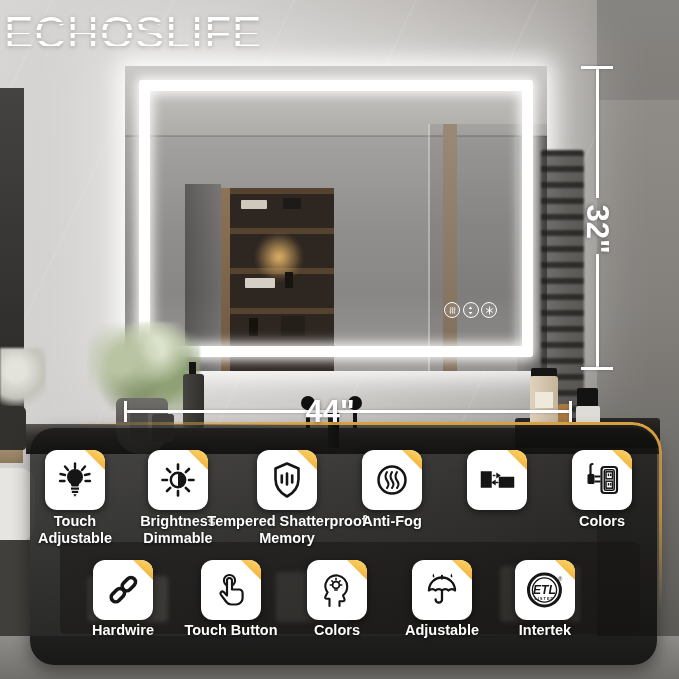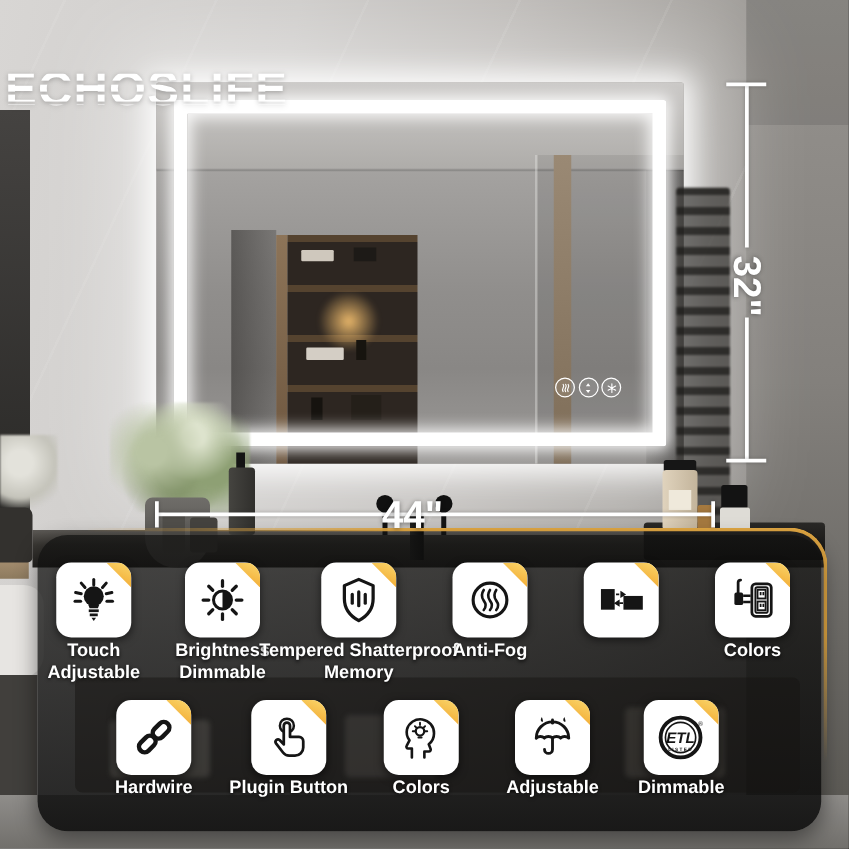--- a/index.html
+++ b/index.html
@@ -32,25 +32,25 @@
   
   .tile{position:absolute;width:60px;height:60px;background:#fff;border-radius:12px;overflow:hidden;
         box-shadow:0 2px 7px rgba(0,0,0,.55);display:flex;align-items:center;justify-content:center;}
   .fold{position:absolute;right:0;top:0;width:20px;height:20px;
         background:linear-gradient(205deg,#f9d266 10%,#f2a72e 85%);
         clip-path:polygon(0 0,100% 0,100% 100%);}
   .tlabel{position:absolute;color:#fff;font-weight:bold;font-size:14.5px;line-height:17px;text-align:center;
           text-shadow:0 1px 3px rgba(0,0,0,.8);}
   .nowrap{white-space:nowrap;}
   
-  #logo{left:4px;top:8px;font-size:38px;font-weight:700;letter-spacing:1px;
+  #logo{left:4px;top:8px;font-size:44px;font-weight:400;letter-spacing:1px;
         color:transparent;
         background-image:repeating-linear-gradient(to bottom,#fff 0 5.5px,rgba(255,255,255,0) 5.5px 8.2px);
         -webkit-background-clip:text;background-clip:text;
-        filter:drop-shadow(0 1px 2px rgba(0,0,0,.25));margin-top:43px;}
+        filter:drop-shadow(0 1px 2px rgba(0,0,0,.25));}
   .blur1{filter:blur(1px);}
   .blur2{filter:blur(2px);}
 </style>
 </head>
 <body>
 
 <div id="app">
 
   <div class="abs veins" style="left:0;top:0;width:679px;height:440px"></div>
   <div class="abs" style="left:597px;top:0;width:82px;height:679px;background:linear-gradient(to bottom,#96938f,#83807c 45%,#6b6965 75%,#585651 100%)"></div>
@@ -261,21 +261,21 @@
   </div>
   <div class="tlabel nowrap" style="left:63px;top:622px;width:120px">Hardwire</div>
 
   <div class="tile" style="left:201px;top:560px">
     <span class="fold"></span>
     <svg width="40" height="40" viewBox="0 0 40 40">
       <circle cx="18.5" cy="10.5" r="5.6" fill="none" stroke="#151515" stroke-width="2"></circle>
       <path d="M16 25.5V10.5a2.5 2.5 0 0 1 5 0v9h7.2a3.4 3.4 0 0 1 3.4 3.4v5a6.6 6.6 0 0 1-6.6 6.6h-4.6a6.2 6.2 0 0 1-5-2.5l-5.6-7.3a2 2 0 0 1 2.9-2.7z" fill="#fff" stroke="#151515" stroke-width="2.2" stroke-linejoin="round"></path>
     </svg>
   </div>
-  <div class="tlabel nowrap" style="left:171px;top:622px;width:120px">Plugin Button</div>
+  <div class="tlabel nowrap" style="left:171px;top:622px;width:120px">Touch Button</div>
 
   <div class="tile" style="left:307px;top:560px">
     <span class="fold"></span>
     <svg width="40" height="40" viewBox="0 0 40 40">
       <path d="M22.5 36v-4.8h3.6a1.5 1.5 0 0 0 1.4-2l-1.5-3.8c2.6-2.1 4.2-5.3 4.2-8.7A11 11 0 0 0 8.6 13.5c-.7 3.1.1 6.3 2 8.8l-2.3 4.4a1.4 1.4 0 0 0 1.2 2.1h3V36" fill="none" stroke="#151515" stroke-width="2.1" stroke-linejoin="round" stroke-linecap="round"></path>
       <circle cx="19" cy="15" r="3.4" fill="none" stroke="#151515" stroke-width="1.8"></circle>
       <g stroke="#151515" stroke-width="1.5" stroke-linecap="round">
         <line x1="19" y1="8.2" x2="19" y2="10"></line>
           <line x1="13.2" y1="15" x2="15" y2="15"></line>
           <line x1="23" y1="15" x2="24.8" y2="15"></line>
@@ -302,17 +302,17 @@
   <div class="tile" style="left:515px;top:560px">
     <span class="fold"></span>
     <svg width="44" height="44" viewBox="0 0 40 40">
       <circle cx="19.5" cy="20" r="14.5" fill="none" stroke="#151515" stroke-width="2.8"></circle>
       <circle cx="19.5" cy="20" r="11" fill="none" stroke="#151515" stroke-width="1.2"></circle>
       <text x="19.5" y="24" text-anchor="middle" font-family="Liberation Sans, sans-serif" font-size="11" font-weight="bold" font-style="italic" fill="#151515">ETL</text>
       <text x="19.5" y="29.5" text-anchor="middle" font-family="Liberation Sans, sans-serif" font-size="3.4" font-weight="bold" letter-spacing="1" fill="#151515">LISTED</text>
       <text x="34" y="12" text-anchor="middle" font-family="Liberation Sans, sans-serif" font-size="5" fill="#151515">®</text>
     </svg>
   </div>
-  <div class="tlabel nowrap" style="left:485px;top:622px;width:120px">Dimmable</div>
+  <div class="tlabel nowrap" style="left:485px;top:622px;width:120px">Intertek</div>
 
   <div id="logo" class="abs">ECHOSLIFE</div>
 
 </div>
 
 </body></html>

